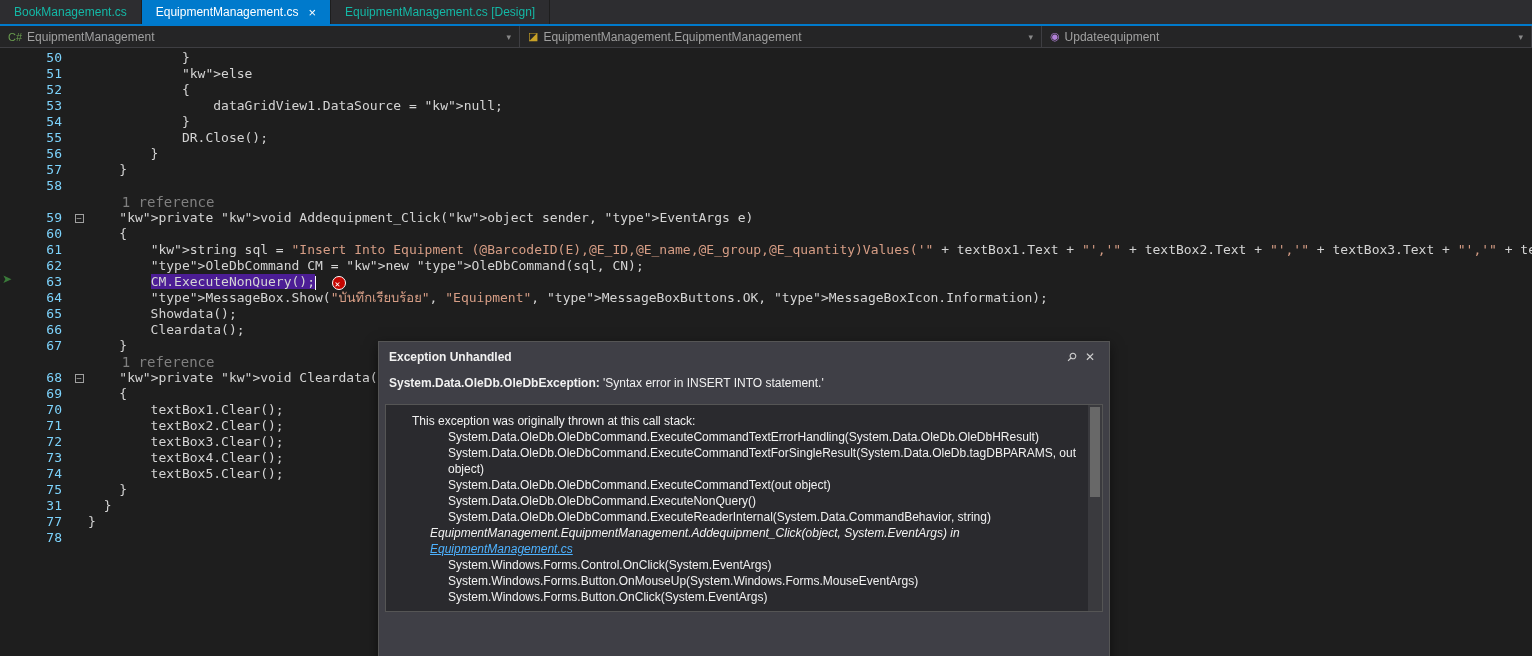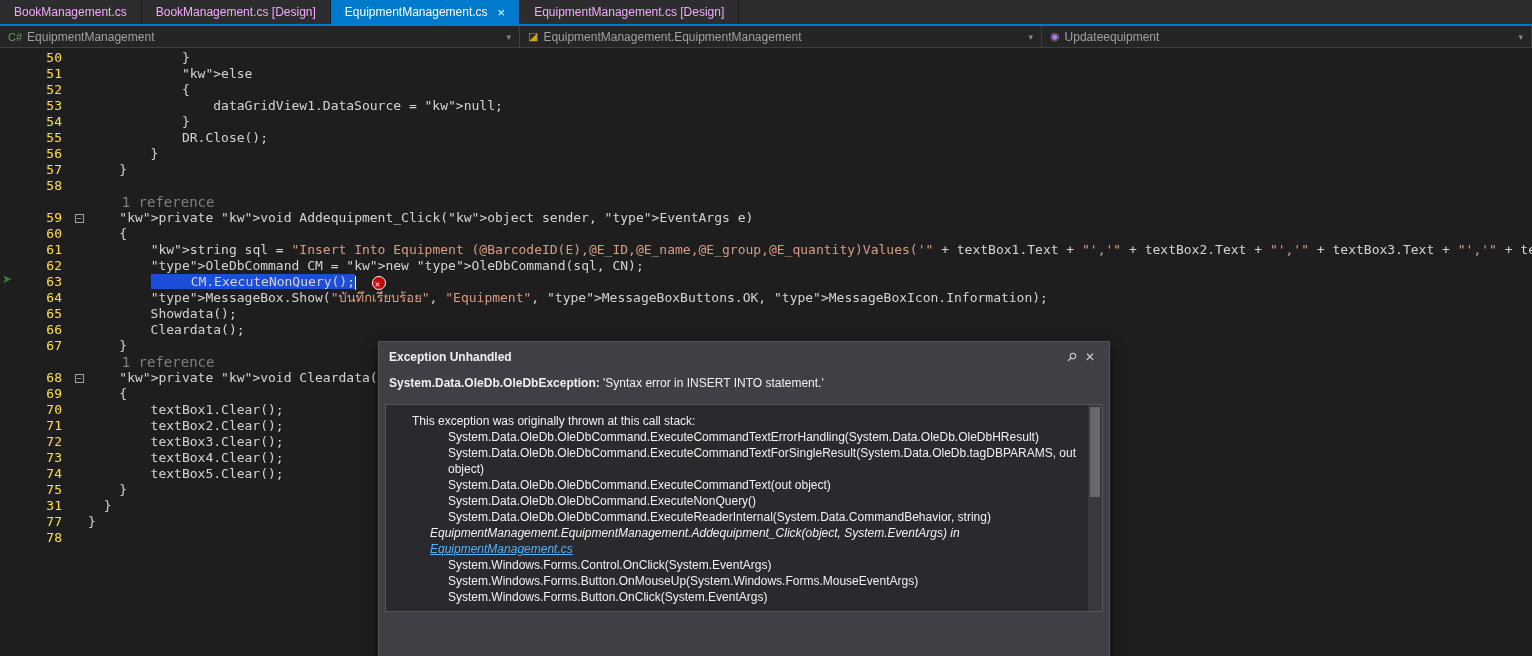--- a/index.html
+++ b/index.html
@@ -14,21 +14,21 @@
   position: relative;
 }
 .tab-bar {
   display: flex;
   background: #2d2d30;
   height: 26px;
   border-bottom: 2px solid #007acc;
 }
 .tab {
   padding: 4px 14px;
-  color: #f0abfc;
+  color: #14b8a6;
   font-size: 12px;
   display: flex;
   align-items: center;
   cursor: pointer;
   background: #2d2d30;
   border-right: 1px solid #1e1e1e;
 }
 .tab.active { background: #007acc; color: #fff; }
 .tab .close { margin-left: 10px; font-size: 13px; color: #fff; }
 .nav-bar {
@@ -57,21 +57,21 @@
 .left-margin {
   width: 18px;
   background: #1e1e1e;
   border-right: 0;
 }
 .gutter {
   width: 52px;
   background: #1e1e1e;
   text-align: right;
   padding-right: 8px;
-  color: #fde047;
+  color: #7dd3fc;
   font-family: Consolas, monospace;
   font-size: 13px;
   line-height: 16px;
   padding-top: 2px;
 }
 .gutter .ln { height: 16px; }
 .fold-col {
   width: 18px;
   background: #1e1e1e;
   font-family: Consolas, monospace;
@@ -93,21 +93,21 @@
 }
 .code .line { height: 16px; position: relative; }
 .code .linebg-green::before {
   content:"";
   position:absolute;
   left:-4px; top:0; height:16px; width:4px;
   background:#008000;
 }
 .str { color: #d69d85; }
 .comment, .codelens { color: #808080; font-size: 14px; }
-.sel { background: #1d4ed8; padding-left: 40px; }
+.sel { background: #4c1d95; }
 .curl { display:inline-block; vertical-align:middle; width:1px; height:14px; background:#fff; }
 
 .err-badge {
   display:inline-block; width:14px; height:14px; border-radius:50%;
   border:1px solid #fff; background:#c50500; position:relative;
   vertical-align:middle; margin-left:8px;
 }
 .err-badge::after{
   content:"✕"; color:#fff; font-size:9px; position:absolute; top:-1px; left:2px;
 }
@@ -162,23 +162,20 @@
 .arrow-left {
   position:absolute; left:2px; top:224px; color:#3a7a3a; font-size:12px;
 }
 </style>
 </head>
 <body>
 
 <div class="tab-bar">
   <div class="tab">
       <span>BookManagement.cs</span>
-    </div>
-  <div class="tab">
-      <span>BookManagement.cs [Design]</span>
     </div>
   <div class="tab active">
     <span>EquipmentManagement.cs</span>
     <span class="close">×</span>
   </div>
   <div class="tab">
       <span>EquipmentManagement.cs [Design]</span>
     </div>
 </div>
 

